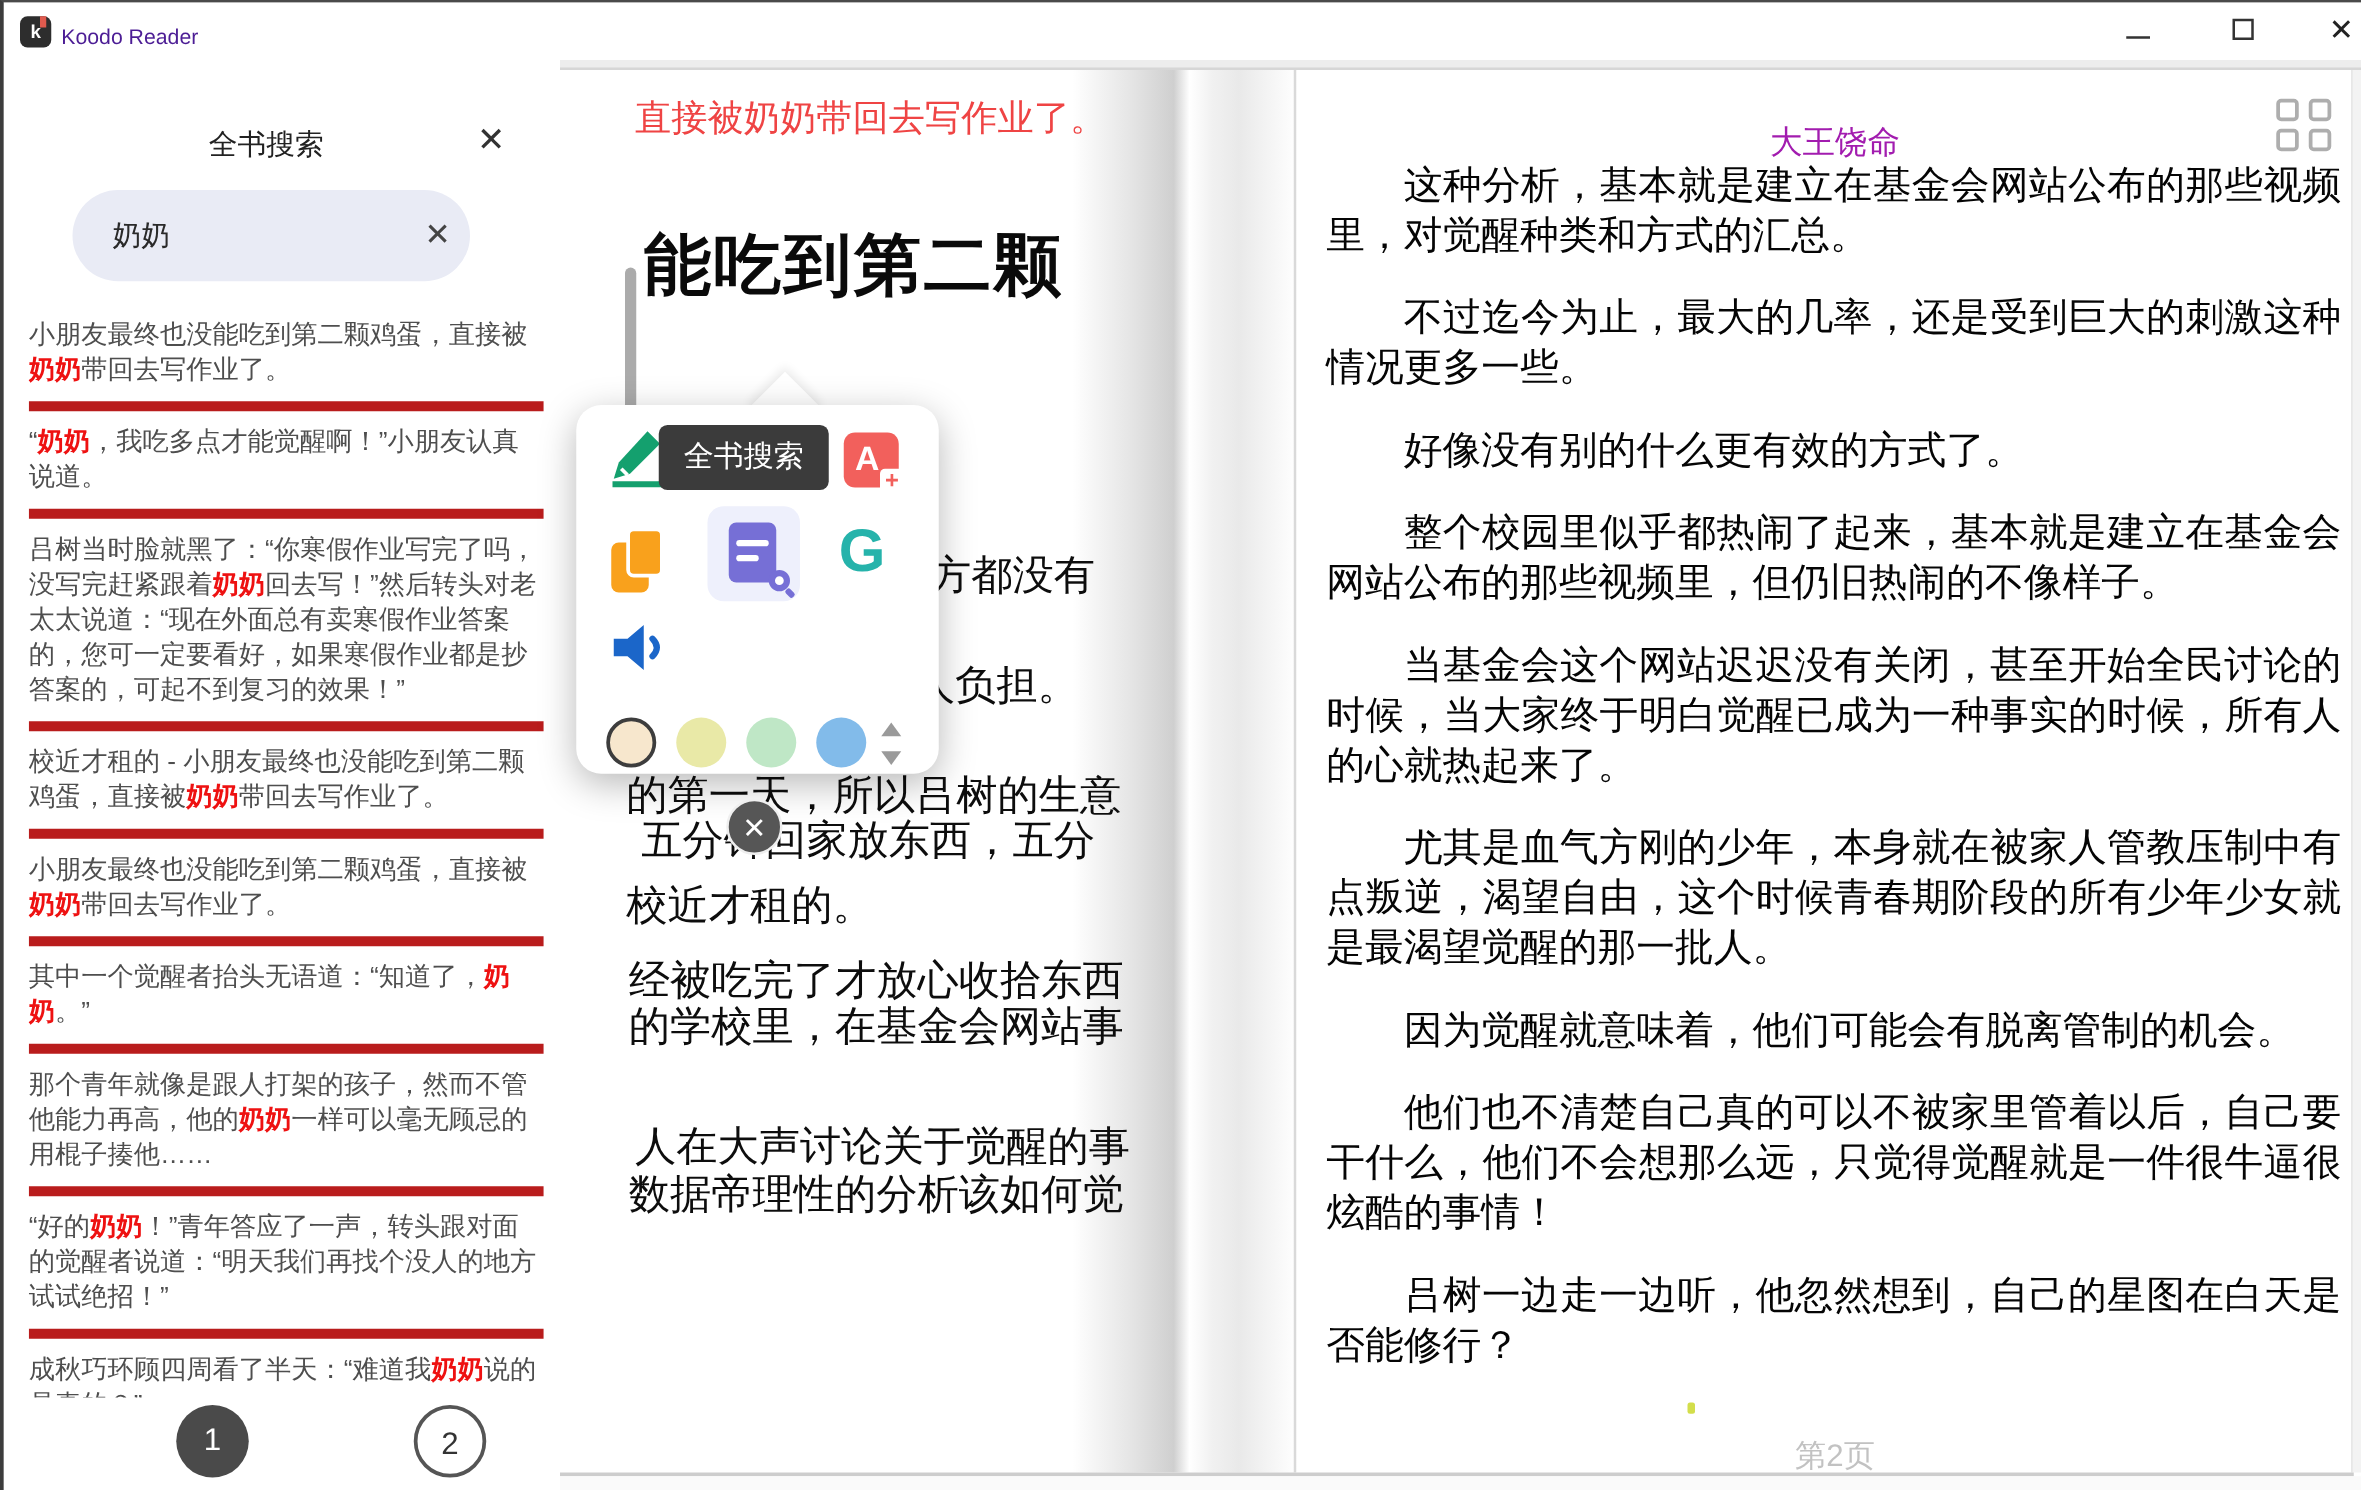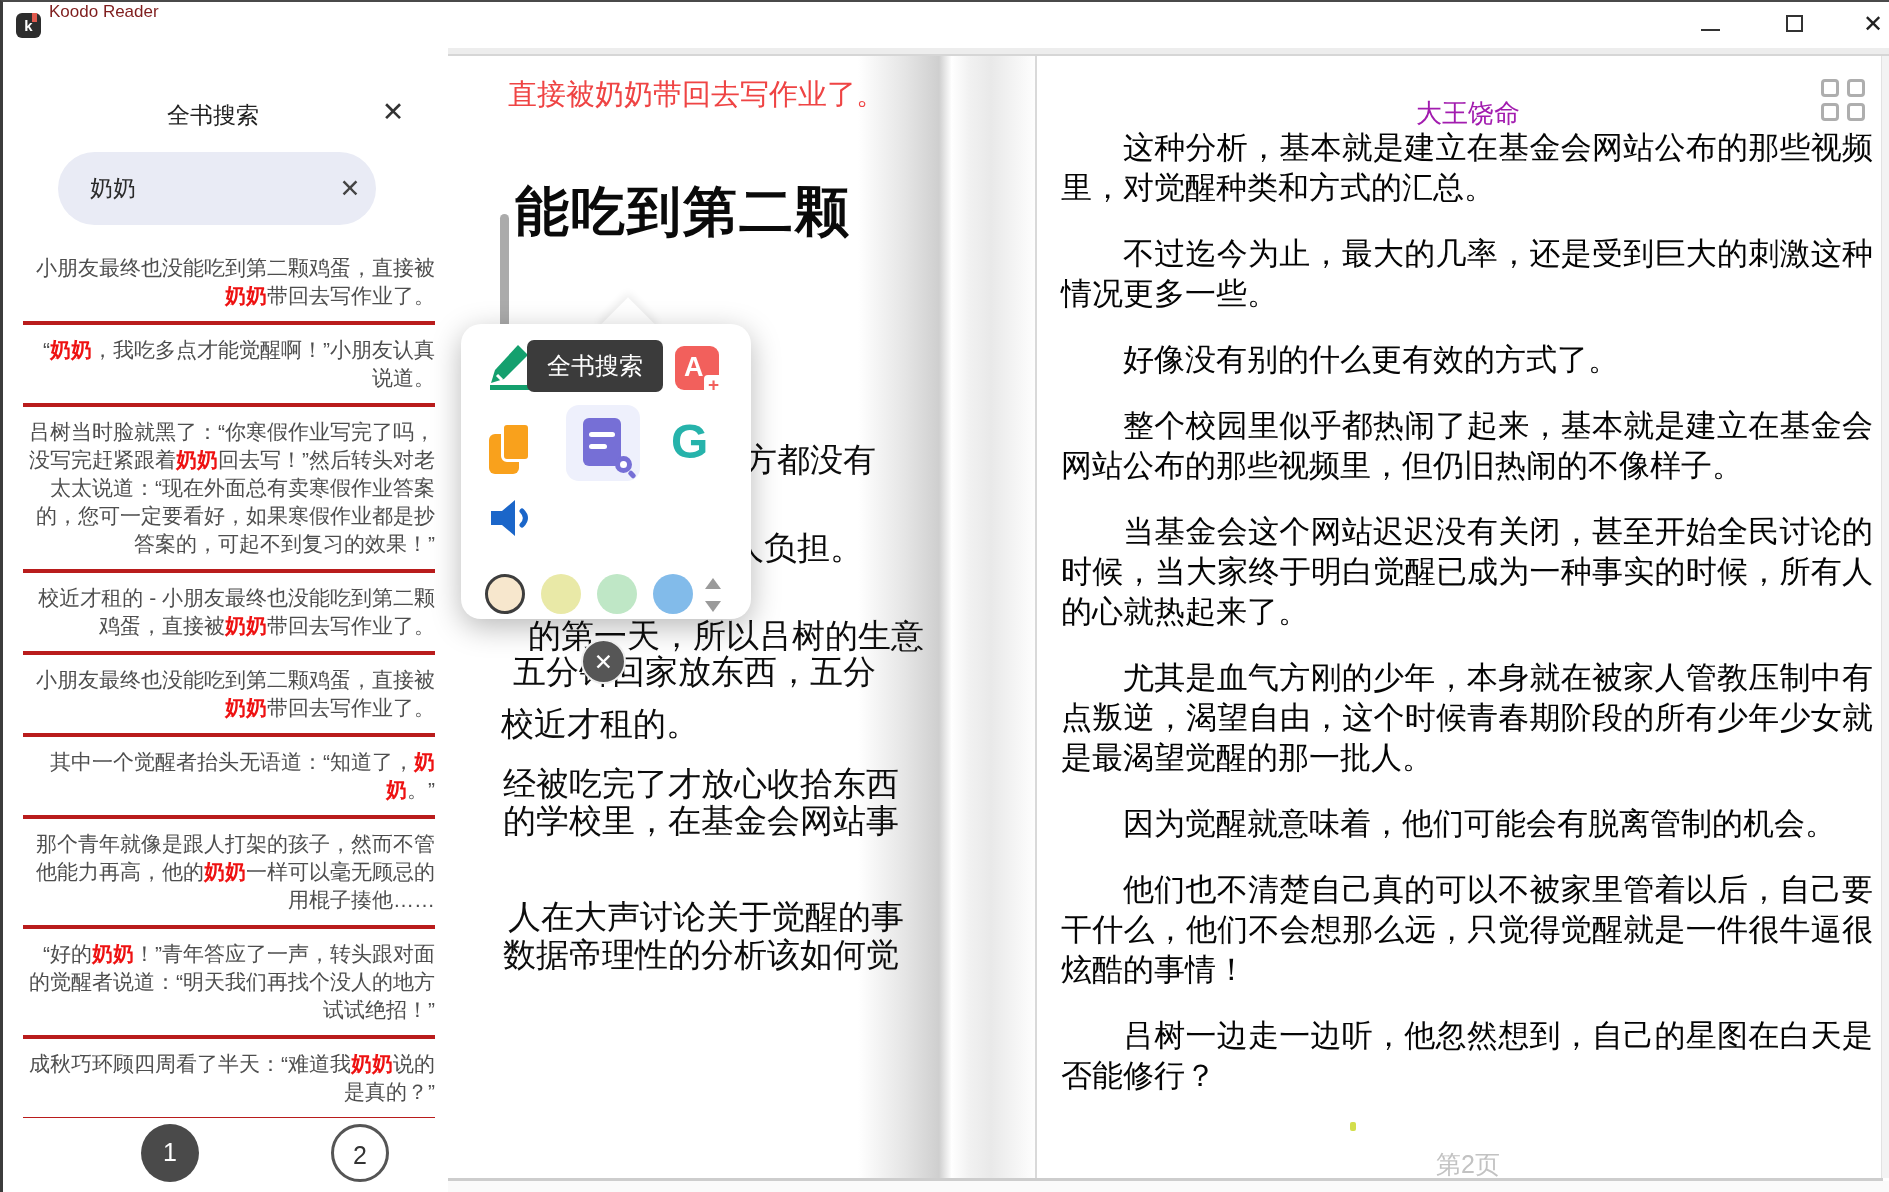--- a/index.html
+++ b/index.html
@@ -6,21 +6,21 @@
   html,body { width:1889px; height:1192px; background:#fff; }
   body { font-family:"Liberation Sans","DejaVu Sans",sans-serif; }
   #app { position:relative; width:1889px; height:1192px; background:#fff; overflow:hidden;
          border-top:2px solid #4a4a4a; border-left:3px solid #3c3c3c; }
 
   
   #titlebar { position:absolute; left:0; top:0; width:100%; height:46px; background:#fff; z-index:40; }
   #app-icon { position:absolute; left:13px; top:11px; width:25px; height:25px; background:#2d2d2d;
               border-radius:6px; color:#fff; font-size:15px; font-weight:bold; text-align:center; line-height:25px; }
   #app-icon .mark { position:absolute; right:4px; top:0; width:5px; height:9px; background:#e05a4e; }
-  #app-title { position:absolute; left:46px; top:0; font-size:17px; color:#7f1d1d; }
+  #app-title { position:absolute; left:46px; top:18px; font-size:17px; color:#4c1d95; }
   .winbtn { position:absolute; top:0; width:46px; height:42px; cursor:pointer; }
   #btn-min { left:1684px; } #btn-max { left:1769px; } #btn-close { left:1850px; }
   #btn-min .glyph { position:absolute; left:14px; top:27px; width:19px; height:2px; background:#333; }
   #btn-max .glyph { position:absolute; left:14px; top:13px; width:17px; height:17px; border:2px solid #333; }
   #btn-close .glyph { position:absolute; left:10px; top:8px; font-size:24px; color:#222; font-weight:300; }
 
   
   #reader { position:absolute; left:0; top:46px; width:1889px; height:1146px; background:#fff; z-index:1; }
   #page-top-strip { position:absolute; left:430px; top:0; width:1459px; height:8px; background:#ededed; border-bottom:2px solid #d6d6d6; }
   #page-bottom-line { position:absolute; left:430px; top:1130px; width:1450px; height:3px; background:#cdcdcd; }
@@ -51,21 +51,21 @@
   #stray-dot { position:absolute; left:1347px; top:1074px; width:6px; height:9px; background:#d3de4b; border-radius:2px; }
 
   
   #sidebar { position:absolute; left:0; top:46px; width:445px; height:1146px; background:#fff; z-index:10; }
   #panel-title { position:absolute; left:0; top:52px; width:420px; text-align:center; font-size:23px; color:#222; }
   #panel-close { position:absolute; left:374px; top:48px; width:32px; height:32px; font-size:27px; color:#333; font-weight:300; cursor:pointer; line-height:32px; text-align:center; }
   #search-pill { position:absolute; left:55px; top:104px; width:318px; height:73px; background:#e9ebf5; border-radius:37px; }
   #search-input { position:absolute; left:32px; top:0; width:230px; height:73px; border:none; background:transparent; outline:none; font-size:23px; color:#2a2a2a; font-family:inherit; }
   #search-clear { position:absolute; left:276px; top:20px; width:32px; height:32px; font-size:25px; color:#444; font-weight:300; text-align:center; line-height:32px; cursor:pointer; }
   #results { position:absolute; left:20px; top:195px; width:412px; height:875px; overflow:hidden; }
-  .result-item { padding:11px 0; border-bottom:4px solid #b91c1c; font-size:21px; line-height:28px; color:#4e4e4e; cursor:pointer;text-align:right; }
+  .result-item { padding:11px 0; border-bottom:8px solid #b91c1c; font-size:21px; line-height:28px; color:#4e4e4e; cursor:pointer; }
   .result-item .hl { color:#ee1111; font-weight:bold; }
   #scrollbar-thumb { position:absolute; left:497px; top:212px; width:9px; height:390px; background:#ababab; border-radius:5px; z-index:11; cursor:pointer; }
   .page-circle { position:absolute; top:1076px; width:58px; height:58px; border-radius:50%; text-align:center; line-height:56px; font-size:25px; cursor:pointer; }
   .page-circle.active { background:#4a4a4a; color:#fff; }
   .page-circle.inactive { background:#fff; color:#333; border:3px solid #555; }
   #page-c1 { left:138px; } #page-c2 { left:328px; }
 
   
   #popup-arrow { position:absolute; left:604px; top:304px; width:42px; height:42px; background:#fff; transform:rotate(45deg);
                  box-shadow:-3px -3px 8px rgba(0,0,0,.08); z-index:29; }
@@ -110,21 +110,21 @@
     <div id="right-page-edge-line"></div>
     <div id="far-right-strip"></div>
     <div id="page-bottom-line"></div>
     <div id="page-bottom-area"></div>
 
     <div id="left-faded-line">直接被奶奶带回去写作业了。</div>
     <div id="bigline1" class="bigline">能吃到第二颗</div>
     <div id="left-fragments">
         <div class="frag" style="left: 708px; top: 390px;">双方都没有</div>
         <div class="frag" style="left: 728px; top: 478px;">人负担。</div>
-        <div class="frag" style="left: 525px; top: 566px;">的第一天，所以吕树的生意</div>
+        <div class="frag" style="left: 498px; top: 566px;">的第一天，所以吕树的生意</div>
         <div class="frag" style="left: 510px; top: 602px;">五分钟回家放东西，五分</div>
         <div class="frag" style="left: 498px; top: 654px;">校近才租的。</div>
         <div class="frag" style="left: 500px; top: 714px;">经被吃完了才放心收拾东西</div>
         <div class="frag" style="left: 500px; top: 751px;">的学校里，在基金会网站事</div>
         <div class="frag" style="left: 505px; top: 847px;">人在大声讨论关于觉醒的事</div>
         <div class="frag" style="left: 500px; top: 885px;">数据帝理性的分析该如何觉</div>
       </div>
 
     <div id="chapter-title">大王饶命</div>
     <div id="grid-icon">

